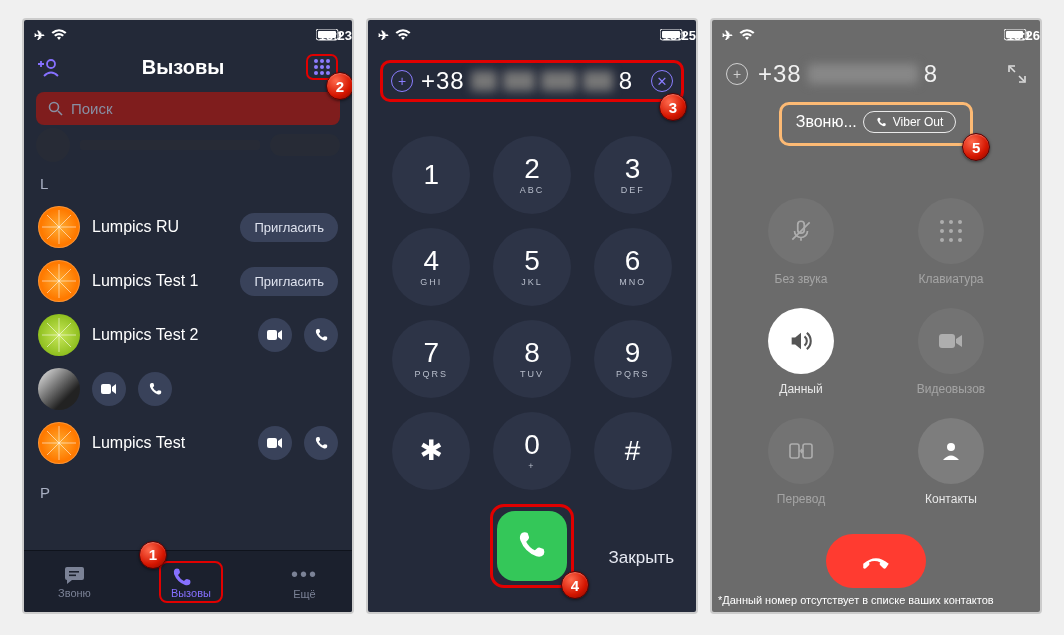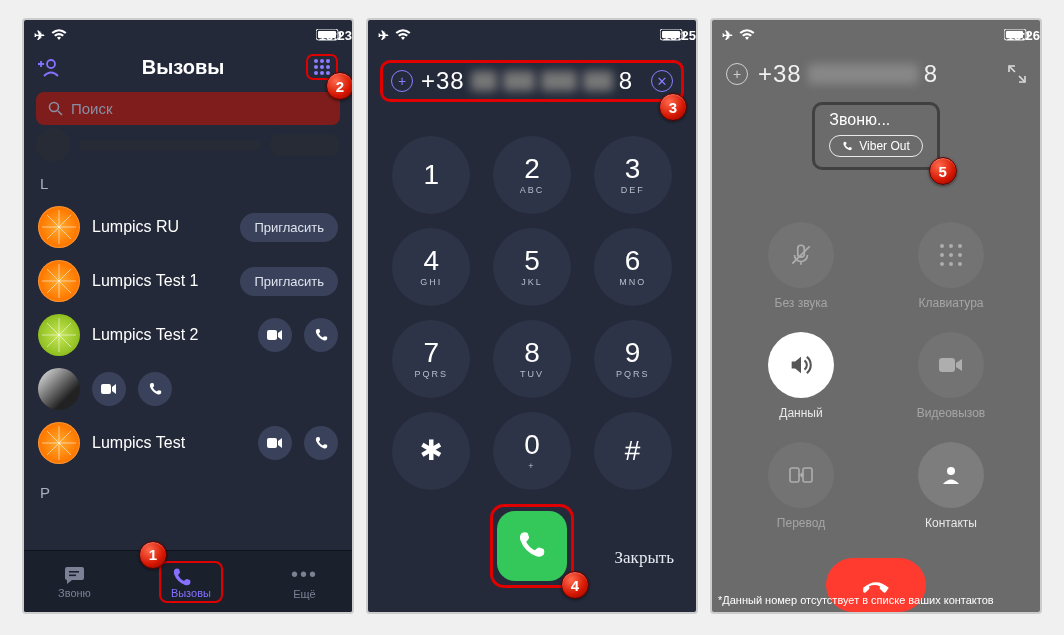--- a/index.html
+++ b/index.html
@@ -134,35 +134,35 @@
   .key {
     width:78px;height:78px;border-radius:50%;
     background:#2d3447; margin:0 auto;
     display:flex; flex-direction:column; align-items:center; justify-content:center;
   }
   .key .num { font-size:28px; color:#fff; line-height:1;}
   .key .let { font-size:9px; color:#b8becb; letter-spacing:2px; margin-top:2px;}
   .call-row { margin-top:14px; display:flex; align-items:center; justify-content:center; position:relative; height:84px;}
   .call-btn-box { border:3px solid #e10000; border-radius:14px; padding:4px; position:relative;}
   .call-btn { width:70px;height:70px;border-radius:18px;background:#34c759;display:flex;align-items:center;justify-content:center;}
-  .close-link { position:absolute; right:22px; bottom:20px; font-size:17px; color:#e6e9f2;font-family:Liberation Serif, serif;}
+  .close-link { position:absolute; right:22px; bottom:20px; font-size:17px; color:#e6e9f2;}
 
   
   .screen3 { background:#6b6b6b; }
   .screen3 .status-bar { color:#fff; }
   .call-header {
     display:flex;align-items:center;justify-content:space-between;
     padding:10px 14px;
   }
   .call-number { flex:1; font-size:24px; color:#f1f1f1; letter-spacing:1px; display:flex;gap:6px;align-items:center;}
   .expand-arrows { color:#ddd; font-size:16px; line-height:.7;}
   .calling-box {
     margin: 4px auto 0; width:fit-content;
-    border:3px solid #404040; border-radius:10px; padding:6px 14px 10px;
-    display:flex; flex-direction:column; gap:6px;
+    border:3px solid #fdba74; border-radius:10px; padding:6px 14px 10px;
+    display:flex; align-items:center; gap:6px;
     position:relative;
   }
   .calling-text { font-size:16px; color:#fff;}
   .viberout-pill {
     border:1.5px solid #eaeaea; border-radius:14px; padding:3px 12px;
     font-size:12px; color:#fff; display:flex; gap:6px; align-items:center;
   }
   .call-grid {
     margin: 52px 18px 0;
     display:grid; grid-template-columns:repeat(2,1fr); grid-template-rows:repeat(2,1fr);

